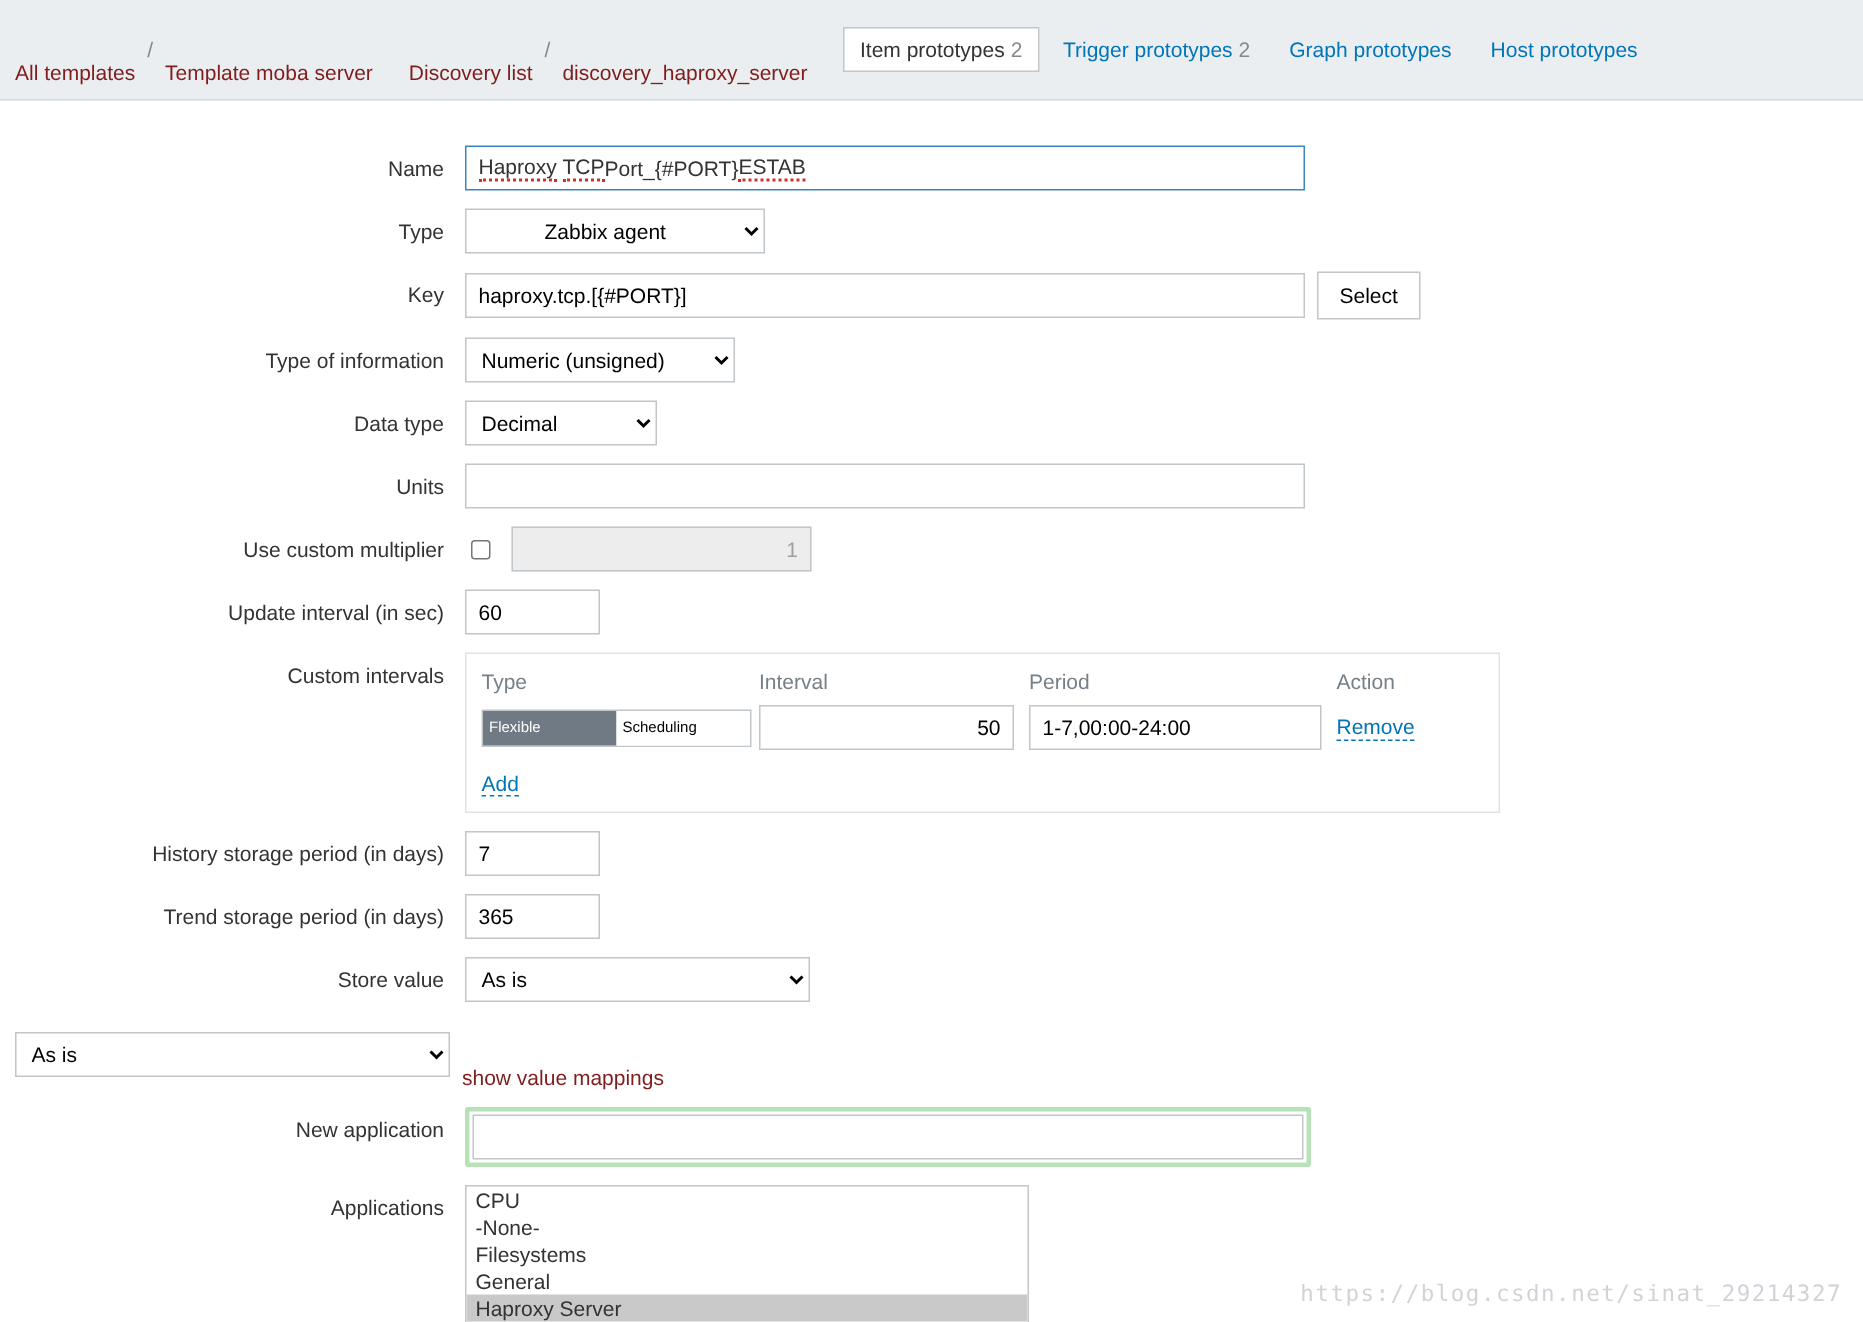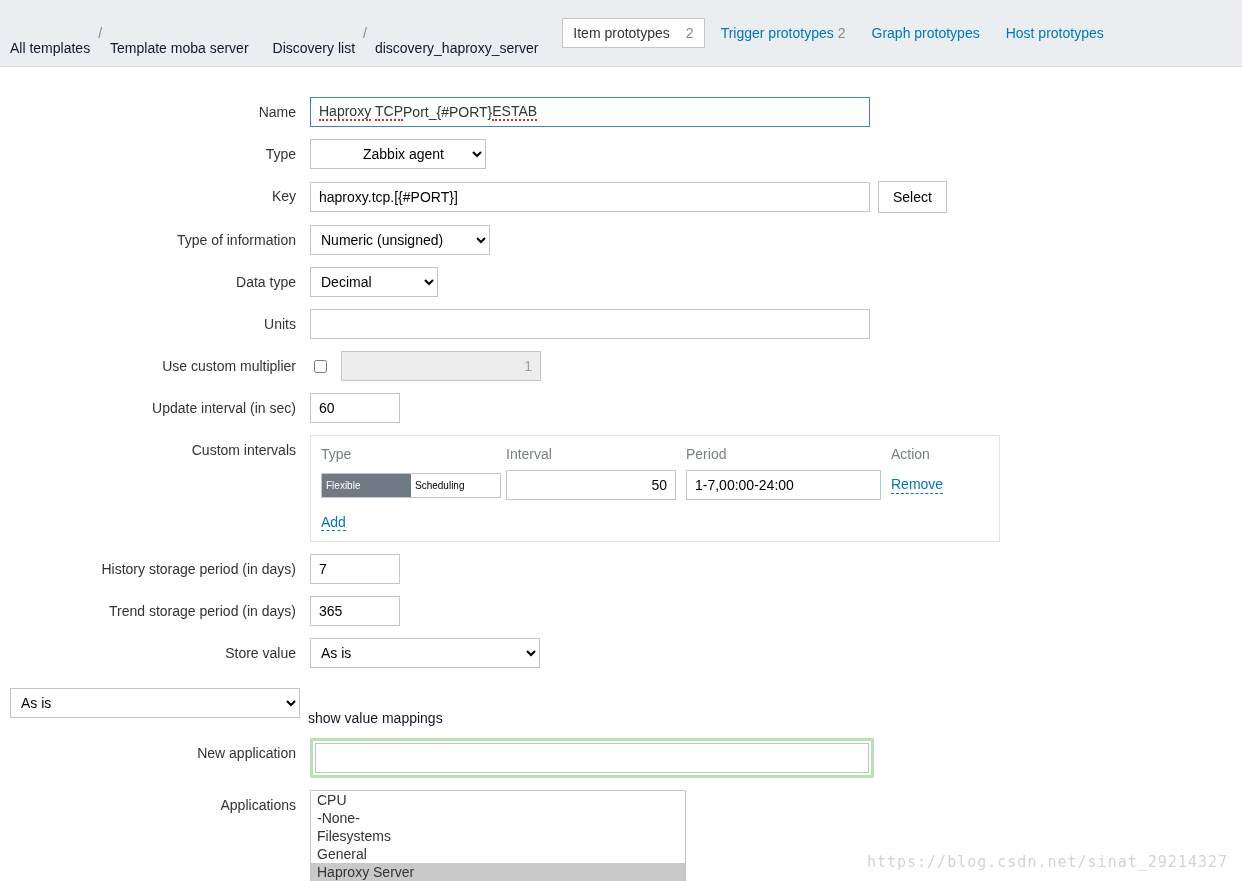--- a/index.html
+++ b/index.html
@@ -14,35 +14,35 @@
   .topbar {
     background: #ebeef0;
     border-bottom: 1px solid #d6dbdd;
     padding: 10px 10px;
     display: flex;
     align-items: center;
     flex-wrap: wrap;
     gap: 6px;
   }
   .link {
-    color: #0f172a;
+    color: #7f1d1d;
     cursor: pointer;
     text-decoration: none;
     margin-top: 30px;
   }
   .sep { color: #888; margin: 0 2px; }
   .nav-group { display: flex; align-items: center; gap: 6px; margin-right: 18px; }
   .tab-active {
     background: #fff;
     border: 1px solid #c0c6ca;
     padding: 6px 10px;
     color: #333;
     display: inline-flex;
     align-items: center;
-    gap: 16px;
+    gap: 4px;
   }
   .tab-plain {
     color: #0275b8;
     padding: 6px 10px;
     display: inline-flex;
     align-items: center;
     gap: 4px;
     cursor: pointer;
   }
   .badge { color: #888; }
@@ -213,21 +213,21 @@
         <span class="name-wavy">TCP</span>
         <span> Port_{#PORT} </span>
         <span class="name-wavy">ESTAB</span>
       </div>
     </div>
   </div>
 
   <div class="row">
     <div class="label">Type</div>
     <div class="field">
-      <select class="sel" style="width:176px;padding-left:48px;">
+      <select class="sel" style="width:200px;padding-left:48px;">
         <option>Zabbix agent</option>
       </select>
     </div>
   </div>
 
   <div class="row">
     <div class="label">Key</div>
     <div class="field">
       <input type="text" class="w560" value="haproxy.tcp.[{#PORT}]" style="">
       <button class="btn">Select</button>

